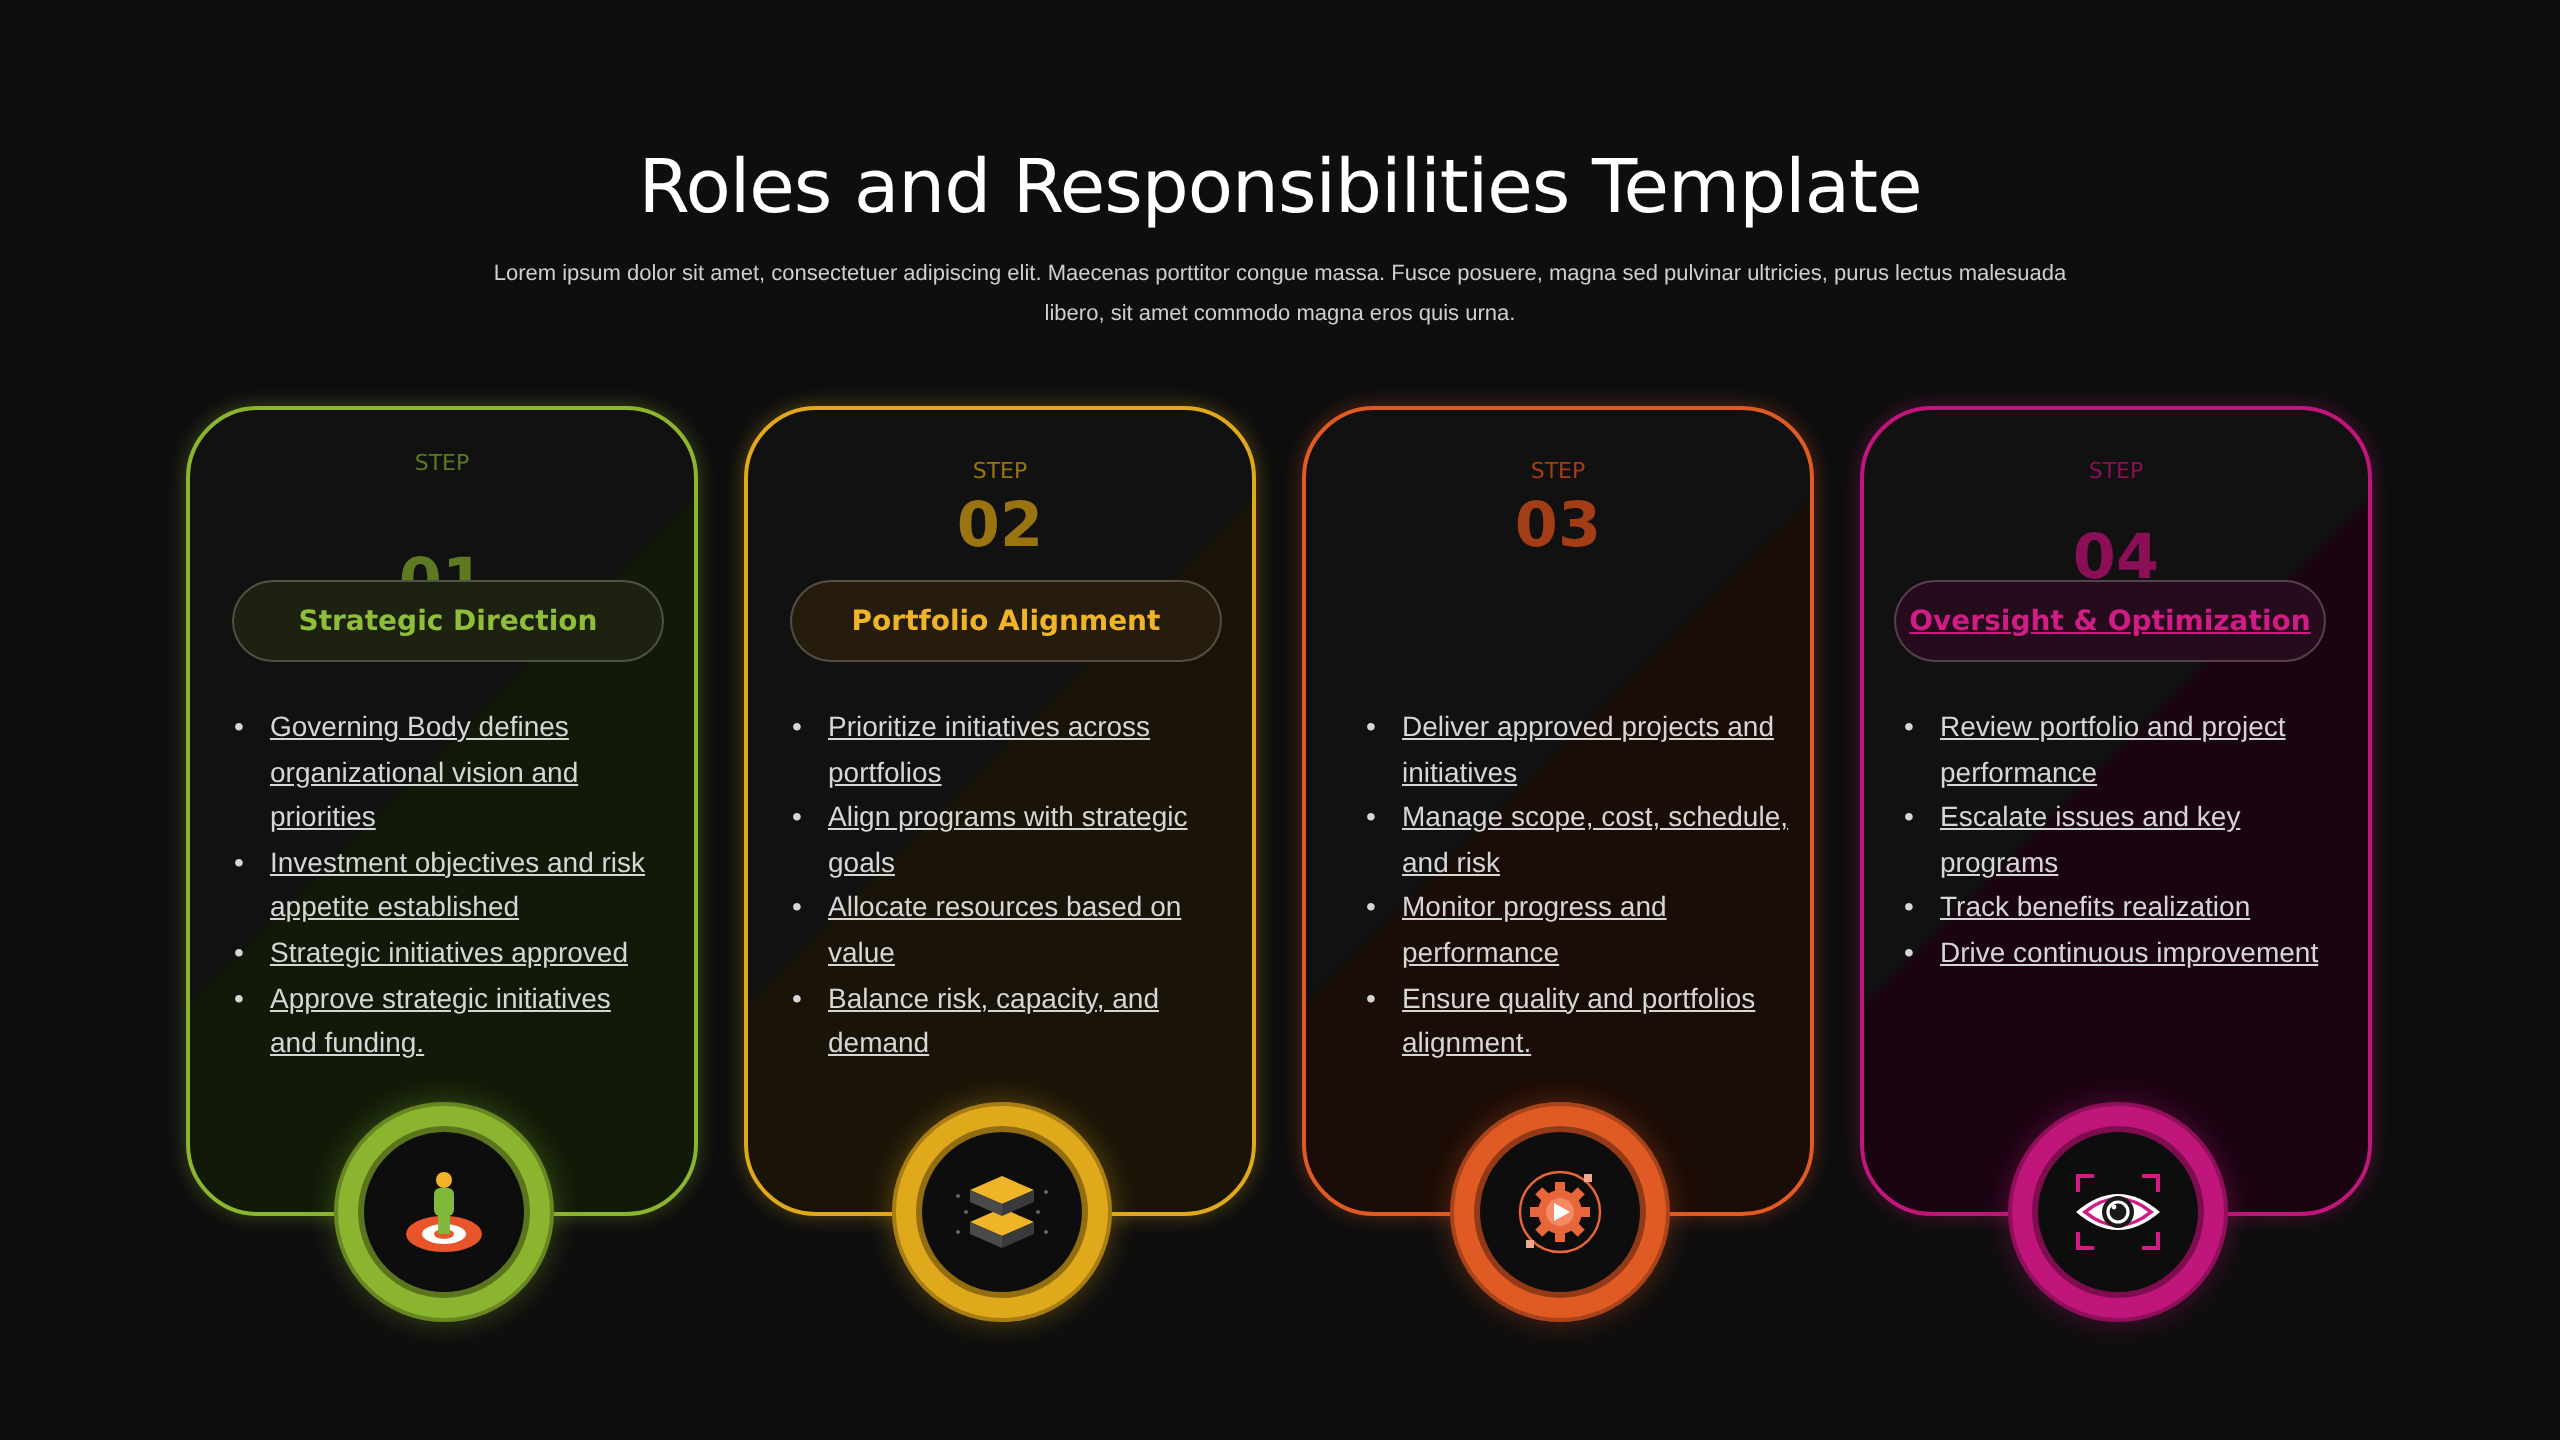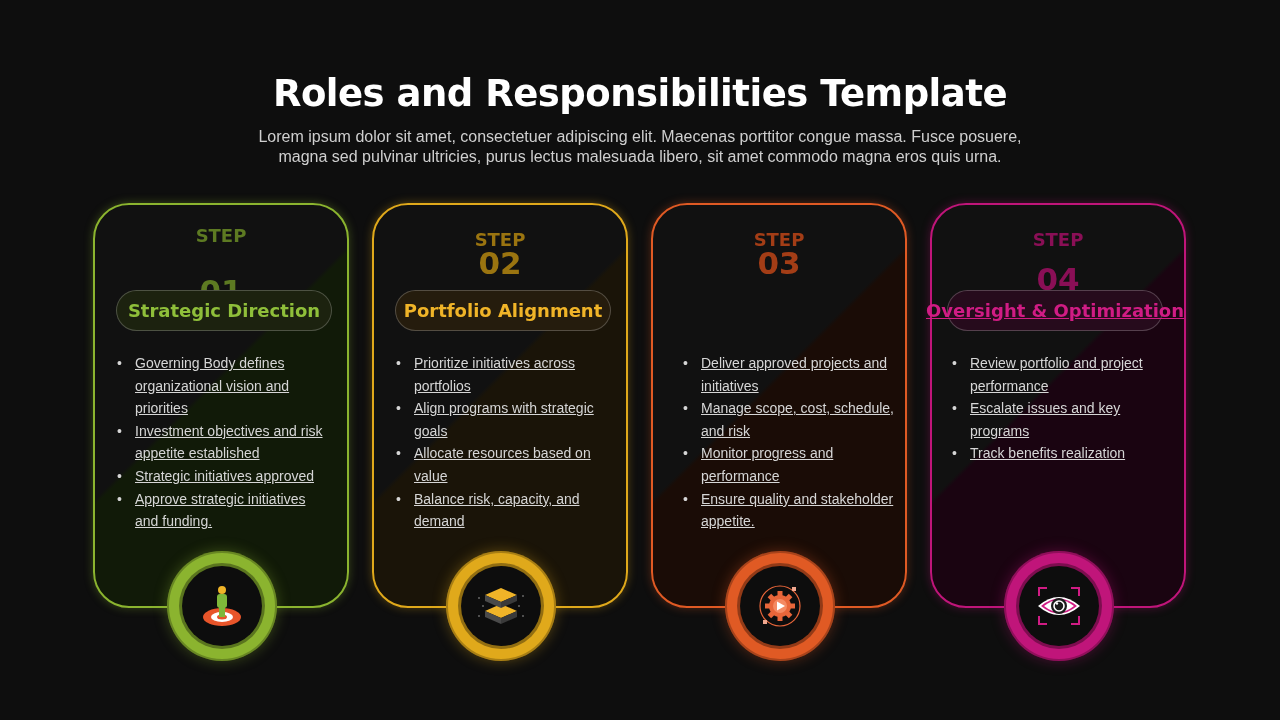--- a/index.html
+++ b/index.html
@@ -5,51 +5,51 @@
   html, body { margin:0; padding:0; }
   body {
     width:1280px; height:720px; overflow:hidden;
     background:#0e0e0e;
     font-family:"DejaVu Sans", sans-serif;
     position:relative;
     color:#fff;
   }
   .title {
     position:absolute; left:0; top:72px; width:1280px;
-    text-align:center; font-size:37px; font-weight:bold; color:#fff;
+    text-align:center; font-size:37px; font-weight:normal; color:#fff;
     letter-spacing:-0.5px;
     font-family:"DejaVu Sans", sans-serif;
   }
   .subtitle {
     position:absolute; left:240px; top:127px; width:800px;
-    text-align:center; font-size:16px; line-height:20px; color:#cfcfcf;
+    text-align:center; font-size:11px; line-height:20px; color:#cfcfcf;
     font-family:"Liberation Sans", sans-serif;
   }
   .card {
     position:absolute; top:203px; width:256px; height:405px;
     border:2px solid var(--c);
     border-radius:36px;
     box-sizing:border-box;
     background:linear-gradient(135deg, #111 0%, #111 45%, var(--tint) 46%, var(--tint) 100%);
     box-shadow:0 0 10px var(--glow);
   }
   .step-label {
     position:absolute; left:0; width:100%; text-align:center;
-    font-size:18px; font-weight:bold; color:var(--dim);
+    font-size:11px; font-weight:normal; color:var(--dim);
   }
   .step-num {
     position:absolute; left:0; width:100%; text-align:center;
     font-size:31px; font-weight:bold; color:var(--dim);
   }
   .pill {
     position:absolute; left:21px; top:85px; width:216px; height:41px;
     box-sizing:border-box; border:1px solid rgba(255,255,255,0.22);
     border-radius:21px; background:var(--pillbg);
     display:flex; align-items:center; justify-content:center;
-    font-size:18px; font-weight:bold; color:var(--c2);
+    font-size:14px; font-weight:bold; color:var(--c2);
     font-family:"DejaVu Sans", sans-serif; white-space:nowrap;
   }
   .bullets {
     position:absolute; left:22px; top:147px; width:214px;
     margin:0; padding:0; list-style:none;
     font-family:"Liberation Sans", sans-serif;
     font-size:14px; line-height:22.6px; color:#d6d6d6;
   }
   .bullets li { position:relative; padding-left:18px;text-decoration:underline; }
   .bullets li::before {
@@ -101,32 +101,33 @@
   </ul>
 </div>
 
 <div class="card c3" style="left:651px;">
   <div class="step-label" style="top:24px;">STEP</div>
   <div class="step-num" style="top:40px;">03</div>
   <ul class="bullets" style="left:30px;">
     <li>Deliver approved projects and initiatives</li>
     <li>Manage scope, cost, schedule, and risk</li>
     <li>Monitor progress and performance</li>
-    <li>Ensure quality and stakeholder appetite.</li>
+    <li>Ensure quality and portfolios alignment.</li>
   </ul>
 </div>
 
 <div class="card c4" style="left:930px;">
   <div class="step-label" style="top:24px;">STEP</div>
   <div class="step-num" style="top:56px;">04</div>
   <div class="pill" style="left:15px;text-decoration:underline;">Oversight &amp; Optimization</div>
   <ul class="bullets" style="left:20px;width:225px;">
     <li>Review portfolio and project performance</li>
     <li>Escalate issues and key programs</li>
     <li>Track benefits realization</li>
+    <li>Drive continuous improvement</li>
   </ul>
 </div>
 
 <div class="badge c1" style="left:167px;">
   <div class="badge-inner">
     <svg width="44" height="44" viewBox="0 0 44 44">
       <ellipse cx="22" cy="33" rx="19" ry="9" fill="#e8552a"></ellipse>
       <ellipse cx="22" cy="33" rx="11" ry="5" fill="#ffffff"></ellipse>
       <ellipse cx="22" cy="33" rx="5" ry="2.5" fill="#e8552a"></ellipse>
       <rect x="17" y="10" width="10" height="14" rx="3" fill="#7fb83a"></rect>

